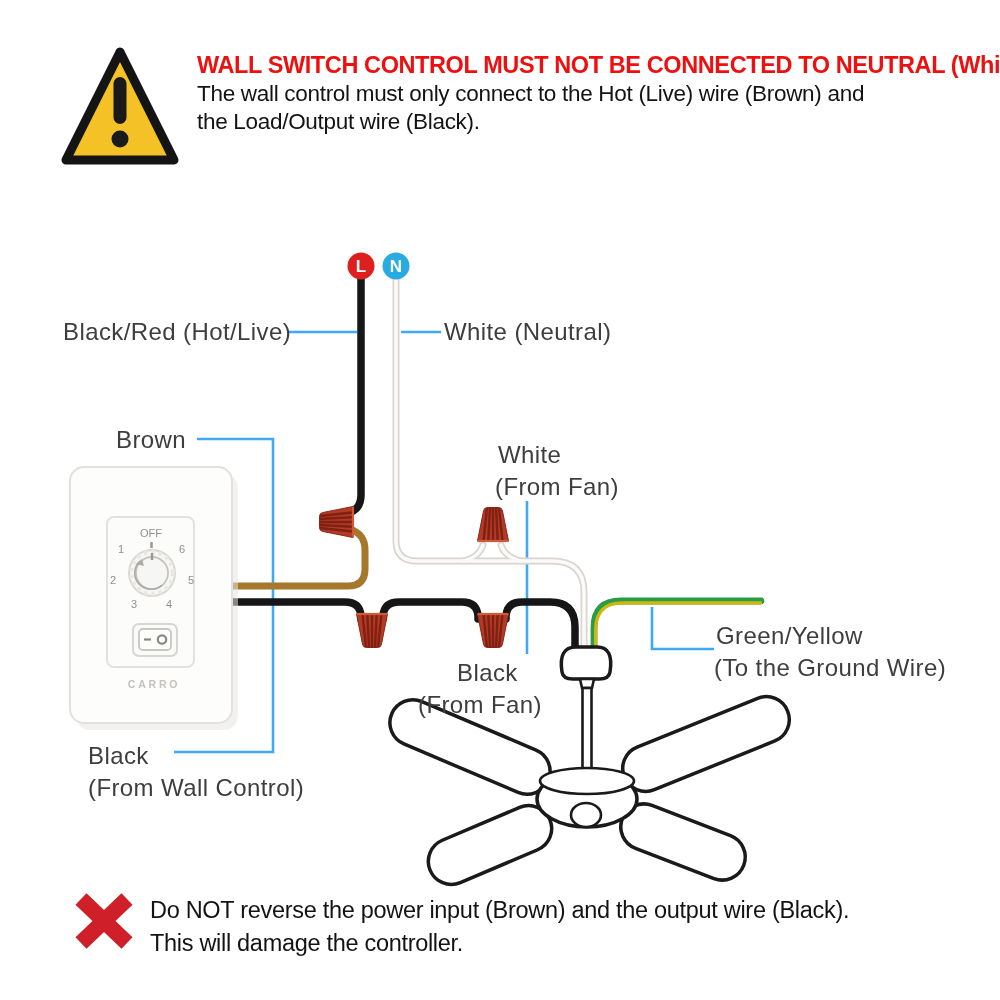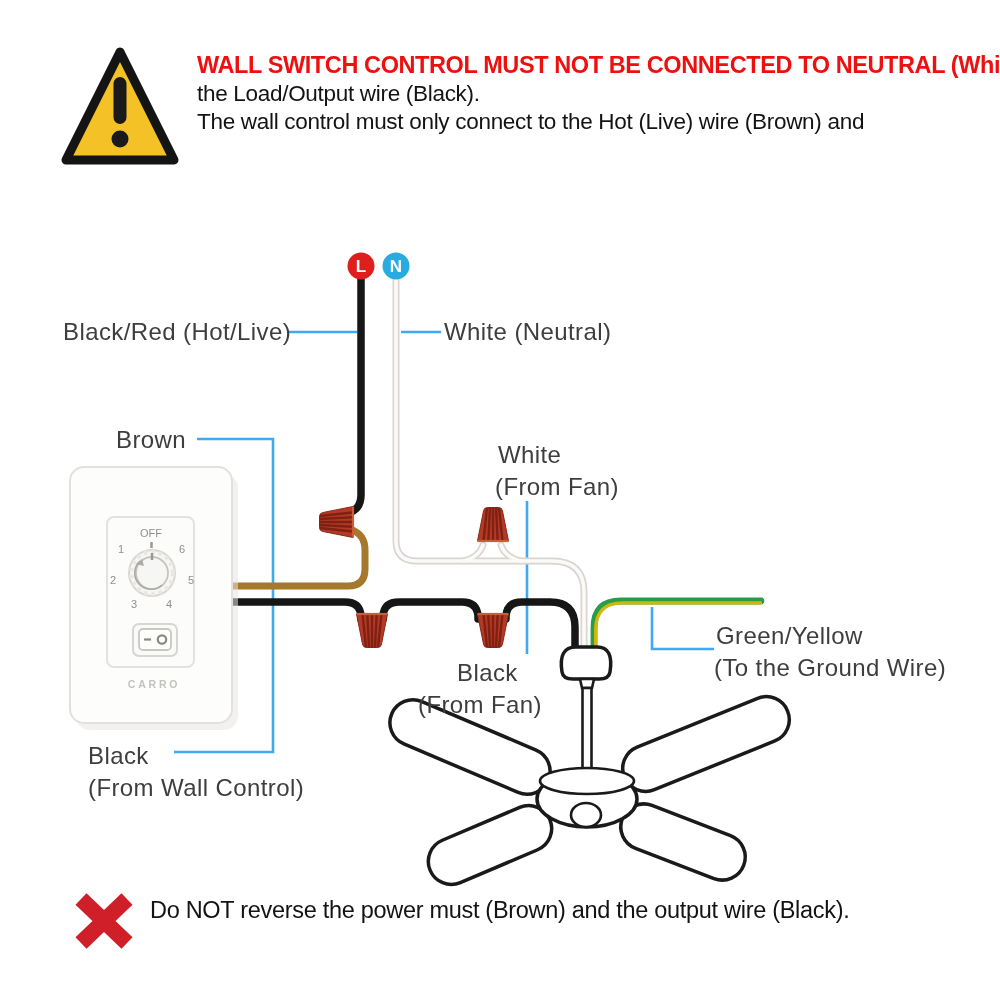--- a/index.html
+++ b/index.html
@@ -62,22 +62,22 @@
 <div id="page">
 
   <svg class="warning-icon" width="126" height="132" viewBox="0 0 126 132">
     <path d="M63 12 L117 120 L9 120 Z" fill="#F4C127" stroke="#141414" stroke-width="9" stroke-linejoin="round"></path>
     <rect x="56.5" y="37" width="13" height="47" rx="6.5" fill="#1A1A1A"></rect>
     <circle cx="63" cy="99" r="8.5" fill="#1A1A1A"></circle>
   </svg>
 
   <div class="header-text">
     <div class="warn-title">WALL SWITCH CONTROL MUST NOT BE CONNECTED TO NEUTRAL (White)</div>
+    <div class="warn-body">The wall control must only connect to the Hot (Live) wire (Brown) and</div>
     <div class="warn-body">the Load/Output wire (Black).</div>
-    <div class="warn-body">The wall control must only connect to the Hot (Live) wire (Brown) and</div>
   </div>
 
   <svg class="diagram" width="1000" height="1000" viewBox="0 0 1000 1000">
 
     <defs>
       <path id="nutBody" d="M -15.5 -17 L 15.5 -17 L 9.5 13 Q 9 16.5 5.5 16.5 L -5.5 16.5 Q -9 16.5 -9.5 13 Z"></path>
       <clipPath id="nutClip">
           <use href="#nutBody"></use>
         </clipPath>
       <g id="nut">
@@ -190,16 +190,17 @@
       <text class="lbl" x="714" y="676">(To the Ground Wire)</text>
       <text class="lbl" x="88" y="764">Black</text>
       <text class="lbl" x="88" y="796">(From Wall Control)</text>
     </g>
   </svg>
 
   <svg class="prohibit-icon" width="60" height="62" viewBox="0 0 60 62">
     <path d="M7 9 L53 53 M53 9 L7 53" stroke="#CF202A" stroke-width="16" stroke-linecap="butt"></path>
   </svg>
   <div class="footer-text">
-    <div>Do NOT reverse the power must (Brown) and the output wire (Black).</div>
+    <div>Do NOT reverse the power input (Brown) and the output wire (Black).</div>
+    <div>This will damage the controller.</div>
   </div>
 
 </div>
 
 </body></html>

